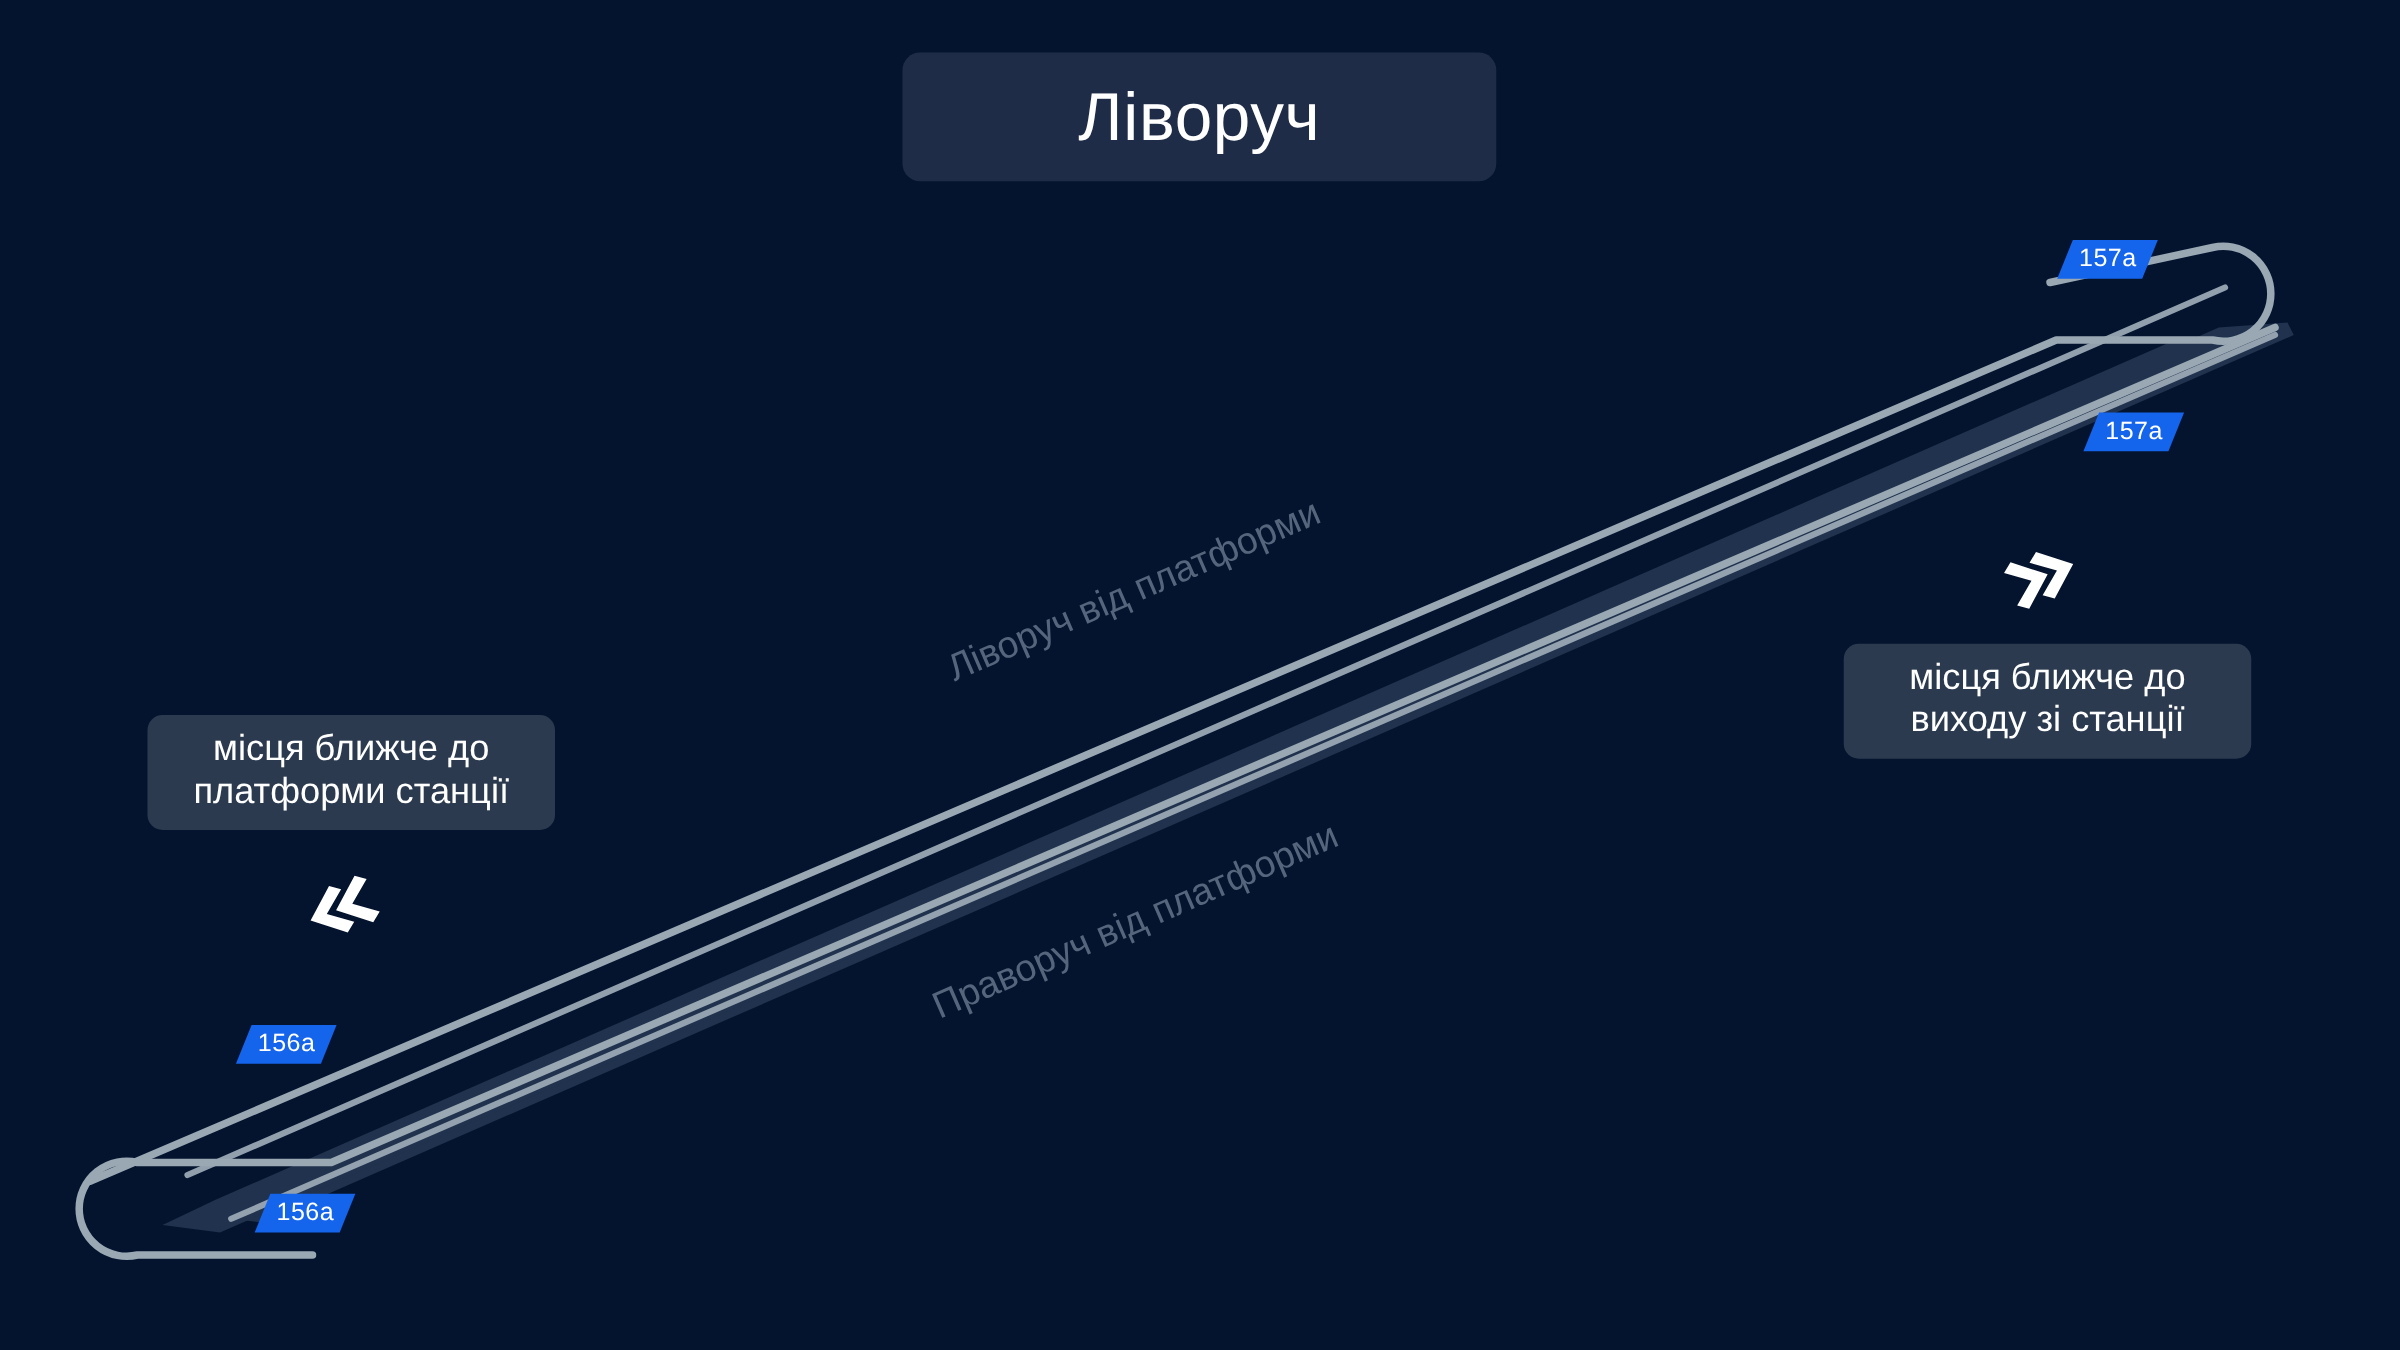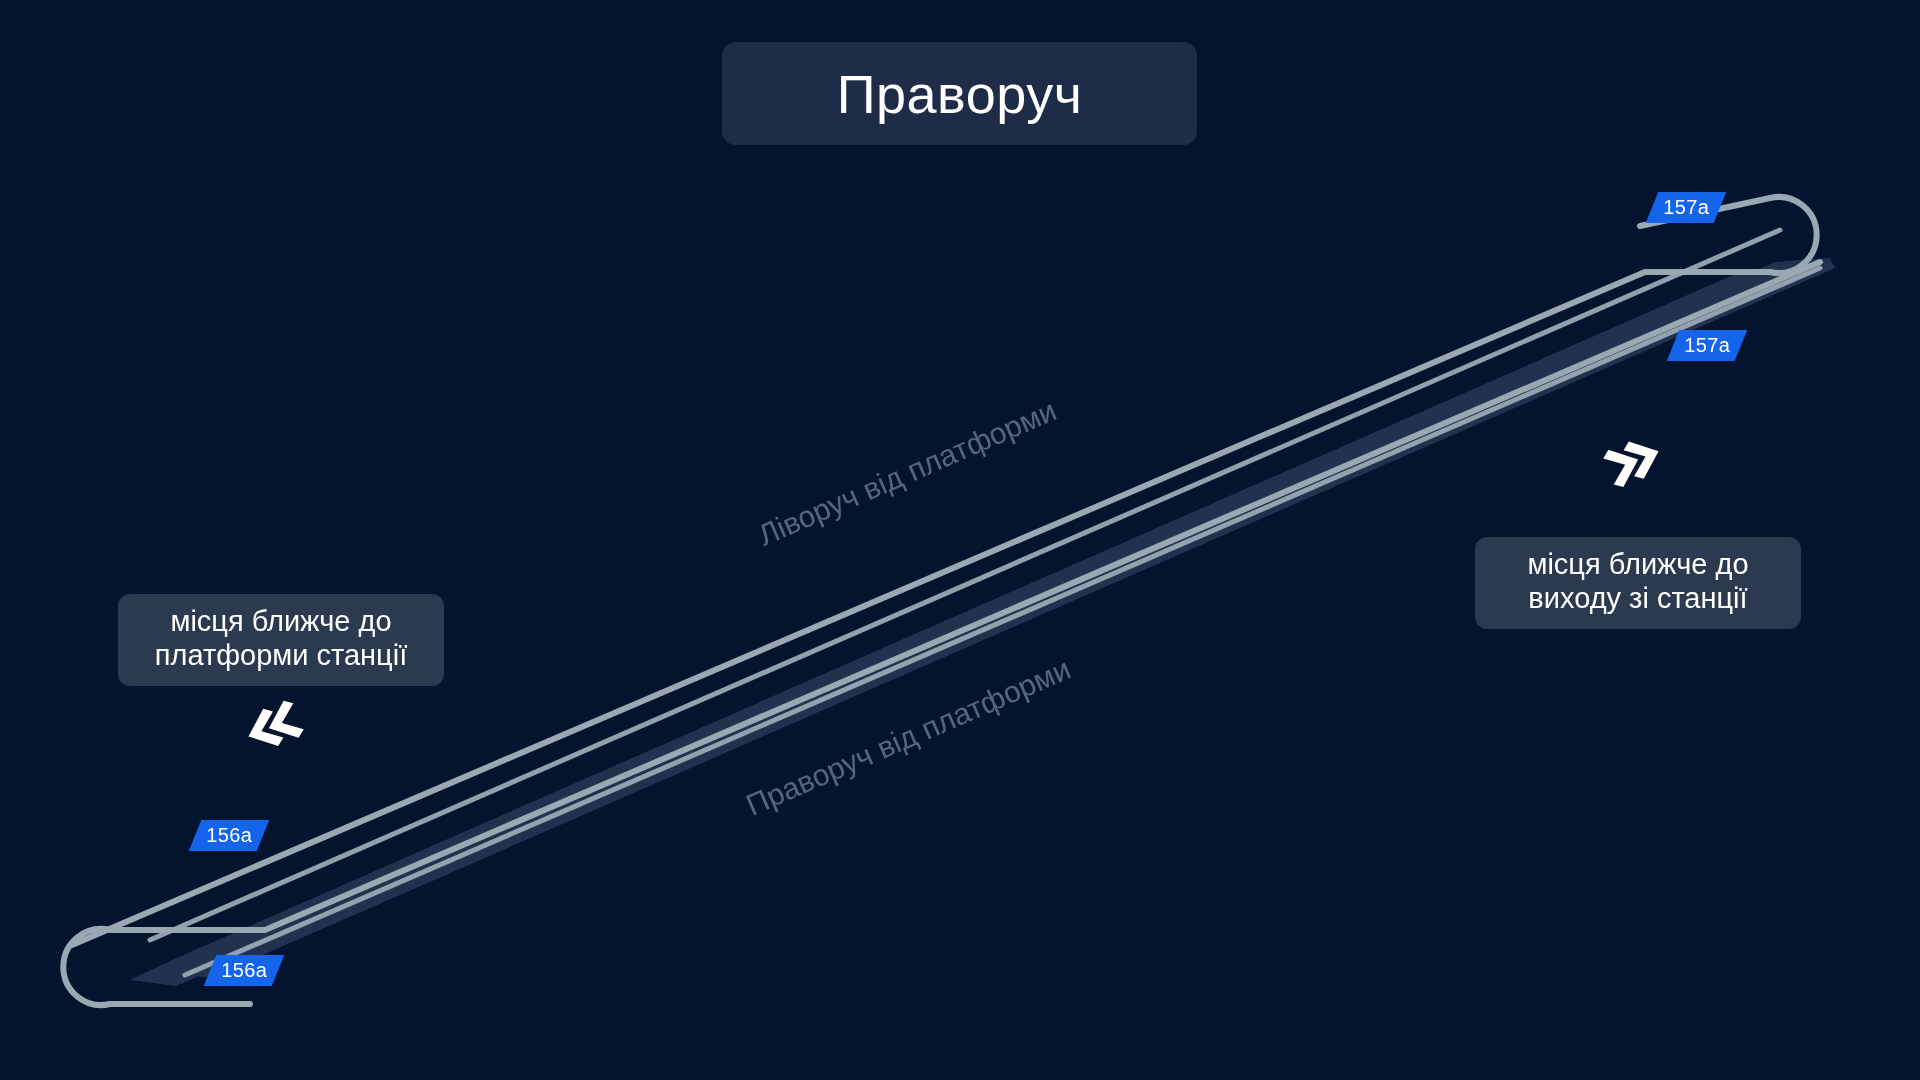--- a/index.html
+++ b/index.html
@@ -38,21 +38,20 @@
     position:absolute;
     background:#2b3a4f;
     border-radius:12px;
     padding:10px 18px 14px 18px;
     text-align:center;
     color:#ffffff;
     font-size:29px;
     font-weight:400;
     line-height:1.18;
     white-space:pre-line;
-    margin-top:22px;
   }
   #pill-left{left:118px;top:572px;width:290px;}
   #pill-right{left:1475px;top:515px;width:290px;}
 
   
   .badge{
     position:absolute;
     background:#1565ec;
     color:#ffffff;
     font-size:20px;
@@ -110,21 +109,21 @@
                L 110 930
                A 38 38 0 1 0 110 1004
                L 250 1004" fill="none" stroke="#9aa8b4" stroke-width="6" stroke-linecap="round" stroke-linejoin="round"></path>
 
       <line x1="1780" y1="230" x2="150" y2="940" stroke="#9aa8b4" stroke-width="5" stroke-linecap="round" opacity="0.95"></line>
       <line x1="1820" y1="268" x2="185" y2="975" stroke="#9aa8b4" stroke-width="5" stroke-linecap="round" opacity="0.95"></line>
     </g>
   </svg>
 
   <div class="title-pill">
-    <div class="txt">Праворуч</div>
+    <div class="txt">Ліворуч</div>
   </div>
 
   <div class="ghost" id="ghost-left" style="left:760px;top:520px;transform:rotate(-23.5deg);">Ліворуч від платформи</div>
 
   <div class="ghost" id="ghost-right" style="left:748px;top:790px;transform:rotate(-23.5deg);">Праворуч від платформи</div>
 
   <div class="badge" style="left:1652px;top:192px;">
     <span>157а</span>
   </div>
 

